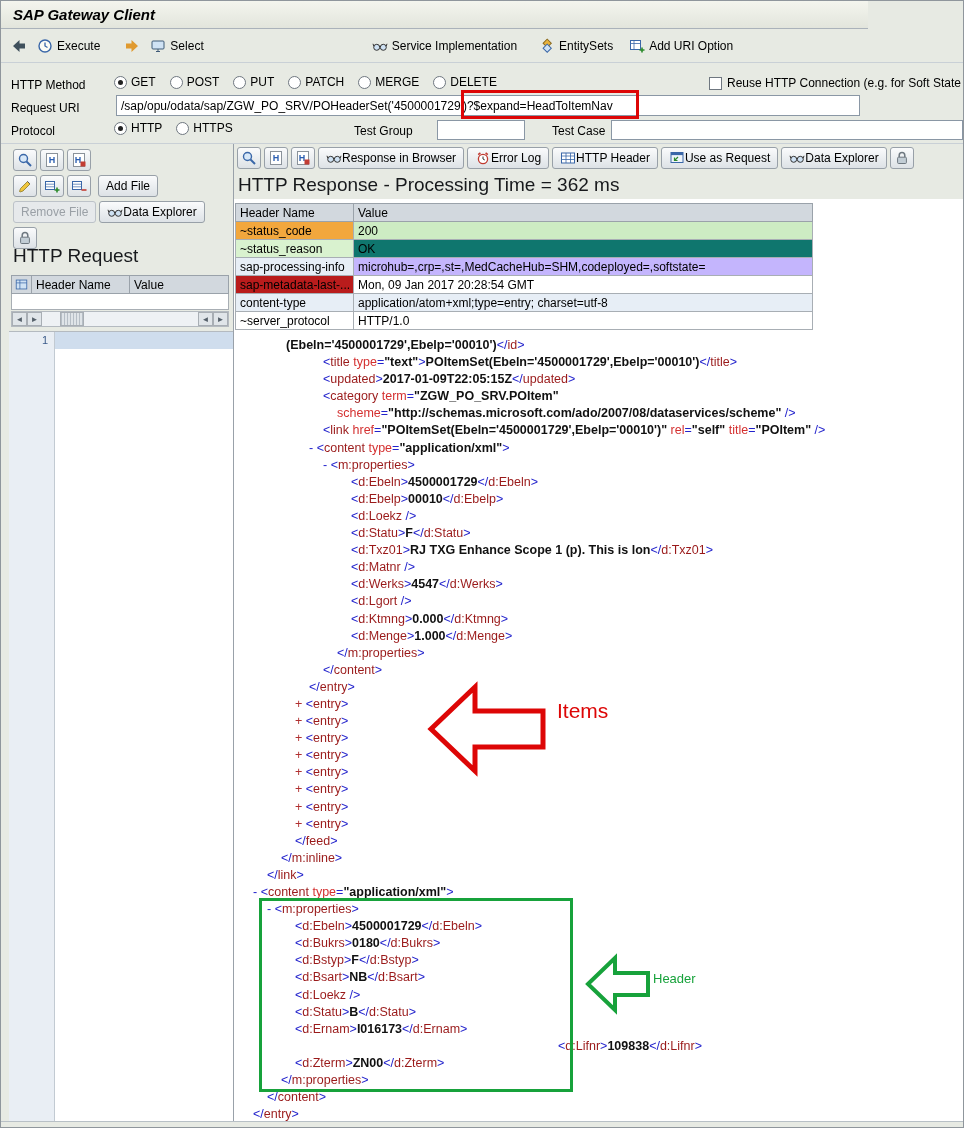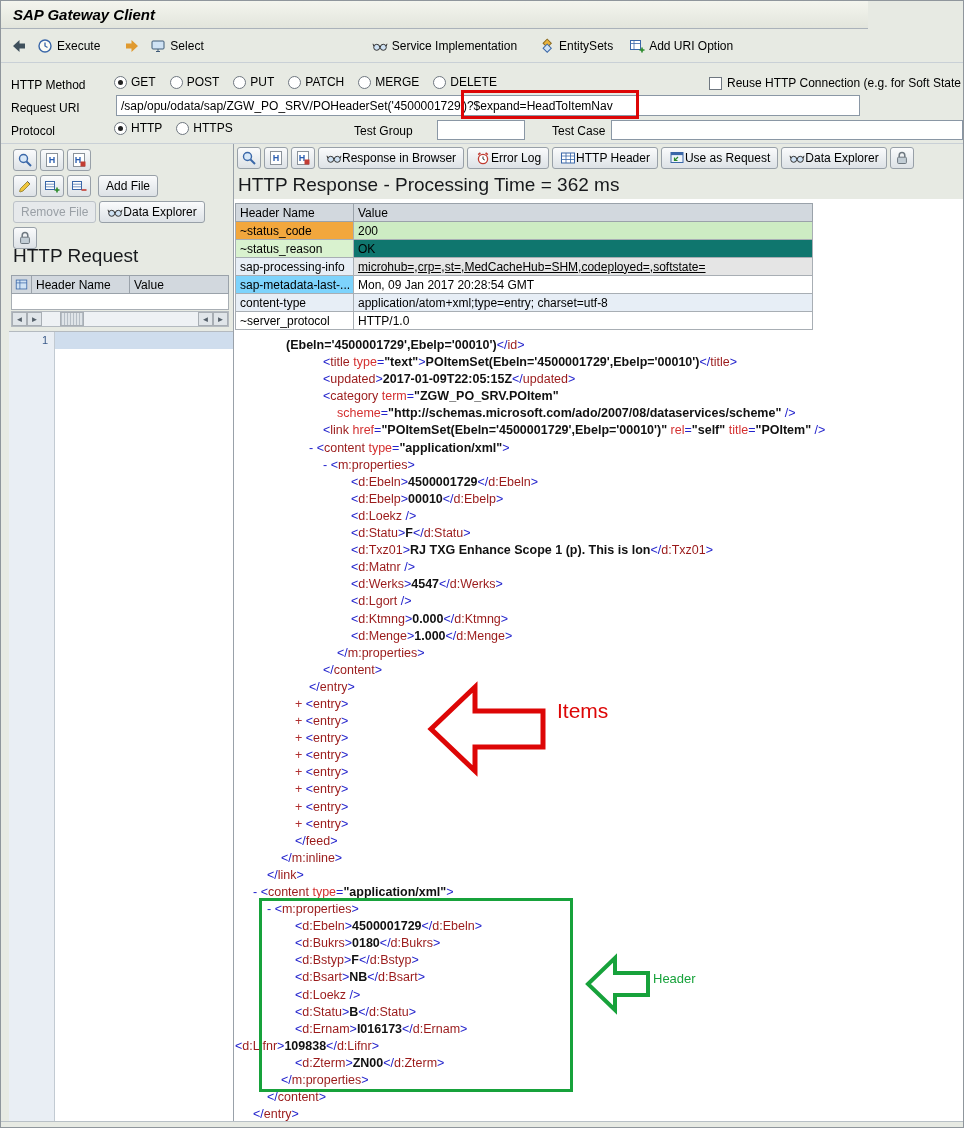--- a/index.html
+++ b/index.html
@@ -406,24 +406,24 @@
         <div class="trow">
           <div class="cell namec" style="background: rgb(242, 167, 61);">~status_code</div>
           <div class="cell valc" style="background: rgb(205, 236, 195);">200</div>
         </div>
         <div class="trow">
           <div class="cell namec" style="background: rgb(217, 242, 207);">~status_reason</div>
           <div class="cell valc" style="background: #0f766e;">OK</div>
         </div>
         <div class="trow">
           <div class="cell namec" style="background: rgb(231, 238, 246);">sap-processing-info</div>
-          <div class="cell valc" style="background: #e5e5e5; text-decoration: underline;">microhub=,crp=,st=,MedCacheHub=SHM,codeployed=,softstate=</div>
-        </div>
-        <div class="trow">
-          <div class="cell namec" style="background: #7dd3fc;">sap-metadata-last-...</div>
+          <div class="cell valc" style="background: #c4b5fd;">microhub=,crp=,st=,MedCacheHub=SHM,codeployed=,softstate=</div>
+        </div>
+        <div class="trow">
+          <div class="cell namec" style="background: #b91c1c;">sap-metadata-last-...</div>
           <div class="cell valc" style="background: rgb(255, 255, 255);">Mon, 09 Jan 2017 20:28:54 GMT</div>
         </div>
         <div class="trow">
           <div class="cell namec" style="background: rgb(231, 238, 246);">content-type</div>
           <div class="cell valc" style="background: rgb(231, 238, 246);">application/atom+xml;type=entry; charset=utf-8</div>
         </div>
         <div class="trow">
           <div class="cell namec" style="background: rgb(255, 255, 255);">~server_protocol</div>
           <div class="cell valc" style="background: rgb(255, 255, 255);">HTTP/1.0</div>
         </div>
@@ -465,21 +465,21 @@
       <div class="xline" style="padding-left: 32px;"><span class="xb">&lt;/</span><span class="xe">link</span><span class="xb">&gt;</span></div>
       <div class="xline" style="padding-left: 18px;"><span class="xm">- </span><span class="xb">&lt;</span><span class="xe">content</span><span class="xa"> type</span><span class="xb">=</span><span class="xv">"application/xml"</span><span class="xb">&gt;</span></div>
       <div class="xline" style="padding-left: 32px;"><span class="xm">- </span><span class="xb">&lt;</span><span class="xe">m:properties</span><span class="xb">&gt;</span></div>
       <div class="xline" style="padding-left: 60px;"><span class="xb">&lt;</span><span class="xe">d:Ebeln</span><span class="xb">&gt;</span><span class="xv">4500001729</span><span class="xb">&lt;/</span><span class="xe">d:Ebeln</span><span class="xb">&gt;</span></div>
       <div class="xline" style="padding-left: 60px;"><span class="xb">&lt;</span><span class="xe">d:Bukrs</span><span class="xb">&gt;</span><span class="xv">0180</span><span class="xb">&lt;/</span><span class="xe">d:Bukrs</span><span class="xb">&gt;</span></div>
       <div class="xline" style="padding-left: 60px;"><span class="xb">&lt;</span><span class="xe">d:Bstyp</span><span class="xb">&gt;</span><span class="xv">F</span><span class="xb">&lt;/</span><span class="xe">d:Bstyp</span><span class="xb">&gt;</span></div>
       <div class="xline" style="padding-left: 60px;"><span class="xb">&lt;</span><span class="xe">d:Bsart</span><span class="xb">&gt;</span><span class="xv">NB</span><span class="xb">&lt;/</span><span class="xe">d:Bsart</span><span class="xb">&gt;</span></div>
       <div class="xline" style="padding-left: 60px;"><span class="xb">&lt;</span><span class="xe">d:Loekz</span><span class="xb"> /&gt;</span></div>
       <div class="xline" style="padding-left: 60px;"><span class="xb">&lt;</span><span class="xe">d:Statu</span><span class="xb">&gt;</span><span class="xv">B</span><span class="xb">&lt;/</span><span class="xe">d:Statu</span><span class="xb">&gt;</span></div>
       <div class="xline" style="padding-left: 60px;"><span class="xb">&lt;</span><span class="xe">d:Ernam</span><span class="xb">&gt;</span><span class="xv">I016173</span><span class="xb">&lt;/</span><span class="xe">d:Ernam</span><span class="xb">&gt;</span></div>
-      <div class="xline" style=""><span class="xb">&lt;</span><span class="xe">d:Lifnr</span><span class="xb">&gt;</span><span class="xv">109838</span><span class="xb">&lt;/</span><span class="xe">d:Lifnr</span><span class="xb">&gt;</span></div>
+      <div class="xline" style="padding-left: 60px; text-align: center;"><span class="xb">&lt;</span><span class="xe">d:Lifnr</span><span class="xb">&gt;</span><span class="xv">109838</span><span class="xb">&lt;/</span><span class="xe">d:Lifnr</span><span class="xb">&gt;</span></div>
       <div class="xline" style="padding-left: 60px;"><span class="xb">&lt;</span><span class="xe">d:Zterm</span><span class="xb">&gt;</span><span class="xv">ZN00</span><span class="xb">&lt;/</span><span class="xe">d:Zterm</span><span class="xb">&gt;</span></div>
       <div class="xline" style="padding-left: 46px;"><span class="xb">&lt;/</span><span class="xe">m:properties</span><span class="xb">&gt;</span></div>
       <div class="xline" style="padding-left: 32px;"><span class="xb">&lt;/</span><span class="xe">content</span><span class="xb">&gt;</span></div>
       <div class="xline" style="padding-left: 18px;"><span class="xb">&lt;/</span><span class="xe">entry</span><span class="xb">&gt;</span></div>
     </div>
 
   <svg class="arrow-svg" style="left:426px;top:678px" width="120" height="100">
     <polygon id="red-arrow-poly" points="4,50 48,8 48,32 116,32 116,68 48,68 48,92" fill="#ffffff" stroke="#dd0606" stroke-width="5" stroke-linejoin="miter"></polygon>
   </svg>
   <span id="items-label" class="annot-label" style="left: 556px; top: 698px; font-size: 21px; color: rgb(221, 6, 6);">Items</span>

